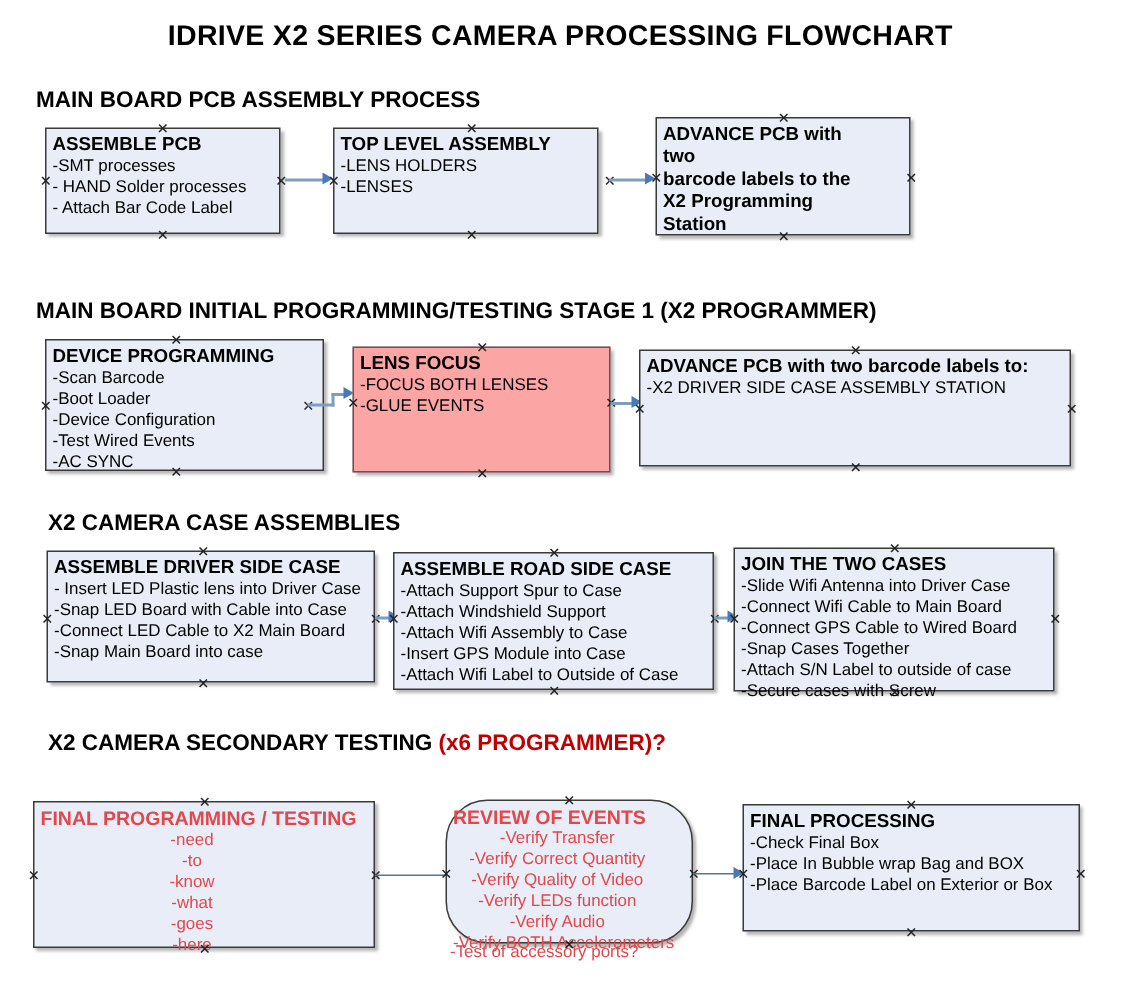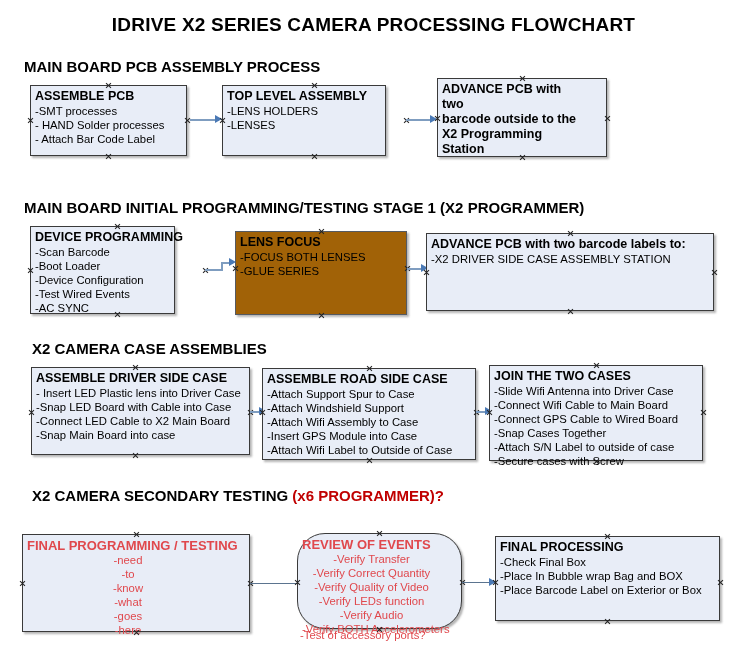--- a/index.html
+++ b/index.html
@@ -36,21 +36,21 @@
   .box{
     position:absolute;
     box-sizing:border-box;
     background:#e8edf7;
     border:1px solid #3a3a3a;
     box-shadow:2px 2px 2px rgba(90,90,90,.45);
     padding:3px 20px 2px 4px;
     overflow:visible;
   }
   .box.plain{
-    background:#a16207;
+    background:#fca5a5;
     border:1px solid #555a62;
   }
   .box .bx-title{
     font-size:12.5px;
     font-weight:bold;
     color:#000;
     line-height:15px;
     white-space:nowrap;
   }
   .box .bx-line{
@@ -120,69 +120,69 @@
     <div class="bx-line">- Attach Bar Code Label</div>
   </div>
   <div class="handle" style="left:108px;top:85px;"></div>
   <div class="handle" style="left:108px;top:156px;"></div>
   <div class="handle" style="left:30px;top:120px;"></div>
   <div class="handle" style="left:187px;top:120px;"></div>
 
   <div class="conn" style="left:190px;top:119px;width:29px;"></div>
   <div class="arrowhead" style="left:215px;top:115px;"></div>
 
-  <div class="box" style="left:222px;top:85px;width:164px;height:71px;">
+  <div class="box" style="left:222px;top:85px;width:177px;height:71px;">
     <div class="bx-title">TOP LEVEL ASSEMBLY</div>
     <div class="bx-line">-LENS HOLDERS</div>
     <div class="bx-line">-LENSES</div>
   </div>
   <div class="handle" style="left:314px;top:85px;"></div>
   <div class="handle" style="left:314px;top:156px;"></div>
   <div class="handle" style="left:222px;top:120px;"></div>
   <div class="handle" style="left:406px;top:120px;"></div>
 
   <div class="conn" style="left:406px;top:119px;width:28px;"></div>
   <div class="arrowhead" style="left:430px;top:115px;"></div>
 
   <div class="box wrapok" style="left:437px;top:78px;width:170px;height:79px;">
     <div class="bx-title">ADVANCE PCB with two</div>
-    <div class="bx-title">barcode outside to the</div>
+    <div class="bx-title">barcode labels to the</div>
     <div class="bx-title"> X2 Programming Station</div>
   </div>
   <div class="handle" style="left:522px;top:78px;"></div>
   <div class="handle" style="left:522px;top:157px;"></div>
   <div class="handle" style="left:437px;top:118px;"></div>
   <div class="handle" style="left:607px;top:118px;"></div>
 
   <div class="section-head" style="left:24px;top:199px;">
     <span>MAIN BOARD INITIAL PROGRAMMING/TESTING STAGE 1 (X2 PROGRAMMER)</span>
   </div>
 
-  <div class="box" style="left:30px;top:226px;width:145px;height:88px;">
+  <div class="box" style="left:30px;top:226px;width:186px;height:88px;">
     <div class="bx-title">DEVICE PROGRAMMING</div>
     <div class="bx-line">-Scan Barcode</div>
     <div class="bx-line">-Boot Loader</div>
     <div class="bx-line">-Device Configuration</div>
     <div class="bx-line">-Test Wired Events</div>
     <div class="bx-line">-AC SYNC</div>
   </div>
   <div class="handle" style="left:117px;top:226px;"></div>
   <div class="handle" style="left:117px;top:314px;"></div>
   <div class="handle" style="left:30px;top:270px;"></div>
   <div class="handle" style="left:205px;top:270px;"></div>
 
   <div class="conn" style="left:205px;top:269px;width:18px;"></div>
   <div class="conn" style="left:221px;top:262px;width:2px;height:9px;"></div>
   <div class="conn" style="left:221px;top:262px;width:12px;"></div>
   <div class="arrowhead" style="left:229px;top:258px;"></div>
 
   <div class="box plain" style="left:235px;top:231px;width:172px;height:84px;">
     <div class="bx-title">LENS FOCUS</div>
     <div class="bx-line">-FOCUS BOTH LENSES</div>
-    <div class="bx-line">-GLUE SERIES</div>
+    <div class="bx-line">-GLUE EVENTS</div>
   </div>
   <div class="handle" style="left:321px;top:231px;"></div>
   <div class="handle" style="left:321px;top:315px;"></div>
   <div class="handle" style="left:235px;top:268px;"></div>
   <div class="handle" style="left:407px;top:268px;"></div>
 
   <div class="conn" style="left:407px;top:268px;width:18px;"></div>
   <div class="arrowhead" style="left:421px;top:264px;"></div>
 
   <div class="box" style="left:426px;top:233px;width:288px;height:78px;">

